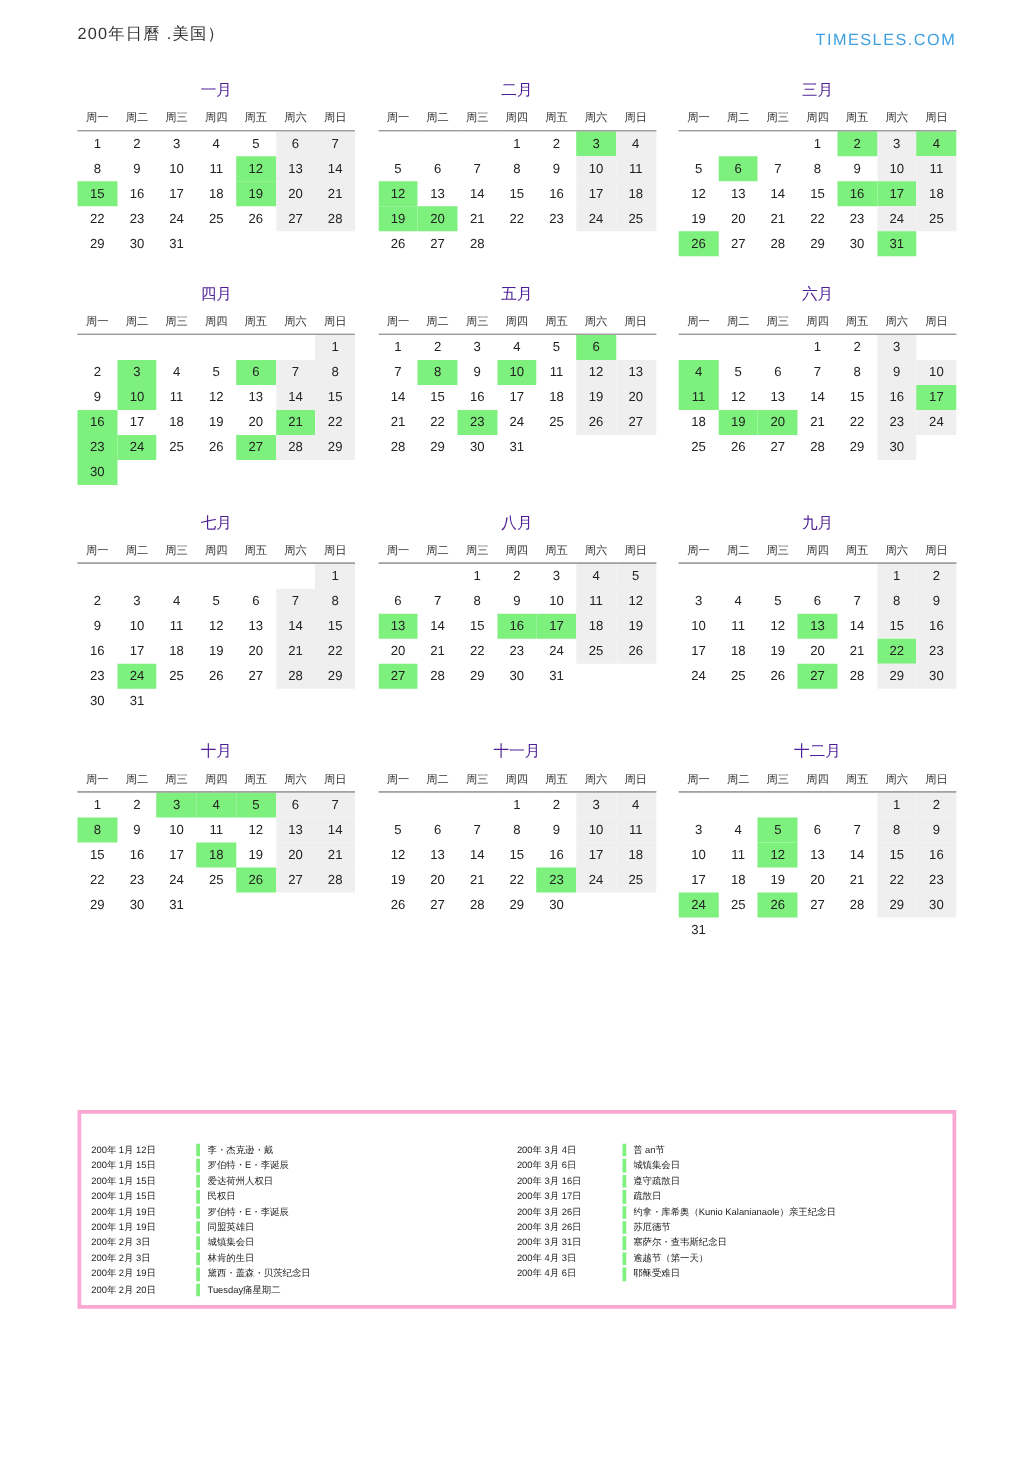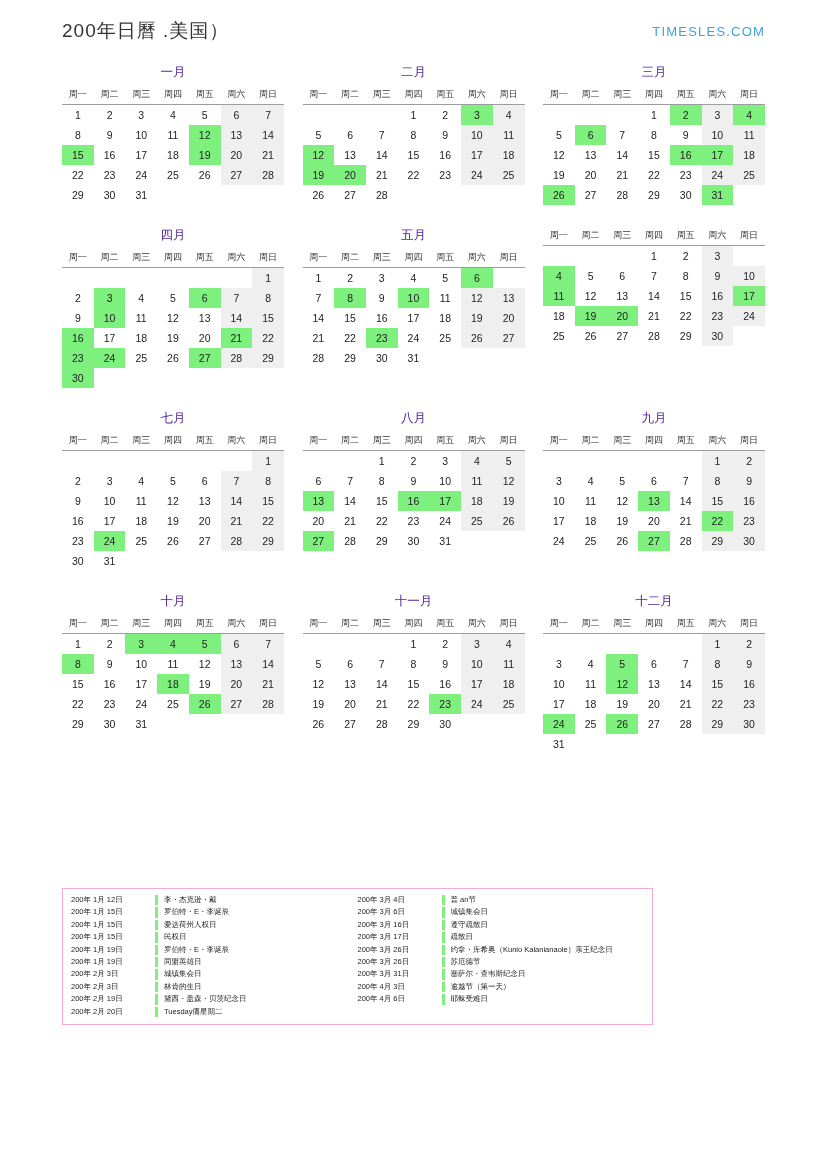--- a/index.html
+++ b/index.html
@@ -22,21 +22,21 @@
     padding: 0;
   }
   .header {
     position: absolute;
     top: 18px;
     left: 62px;
     right: 62px;
     height: 34px;
   }
   .title {
-    font-size: 19px;
+    font-size: 13px;
     color: #333;
     letter-spacing: 1px;
     font-weight: 400;
   }
   .brand {
     position: absolute;
     right: 0;
     top: 6px;
     font-size: 13px;
     color: #3ea0e0;
@@ -89,24 +89,24 @@
   td.hl {
     background: #7ef07e;
   }
   td.empty {
     background: transparent;
   }
   .legend {
     position: absolute;
     left: 62px;
     top: 888px;
-    width: 591px;
-    border: 1px solid #f9a8d4;
+    width: 703px;
+    border: 3px solid #f9a8d4;
     box-sizing: border-box;
-    padding: 5px 8px 6px 8px;
+    padding: 23px 8px 6px 8px;
     display: flex;
   }
   .legend-col {
     width: 50%;
     display: flex;
     flex-direction: column;
   }
   .legend-row {
     display: flex;
     font-size: 7.5px;
@@ -461,20 +461,21 @@
                 <td>30</td>
                 <td>31</td>
                 <td class="empty"></td>
                 <td class="empty"></td>
                 <td class="empty"></td>
               </tr>
             </tbody>
           </table>
         </div>
         <div class="month">
+          <div class="month-name">六月</div>
           <table class="cal">
             <thead>
               <tr>
                 <th>周一</th>
                 <th>周二</th>
                 <th>周三</th>
                 <th>周四</th>
                 <th>周五</th>
                 <th>周六</th>
                 <th>周日</th>

